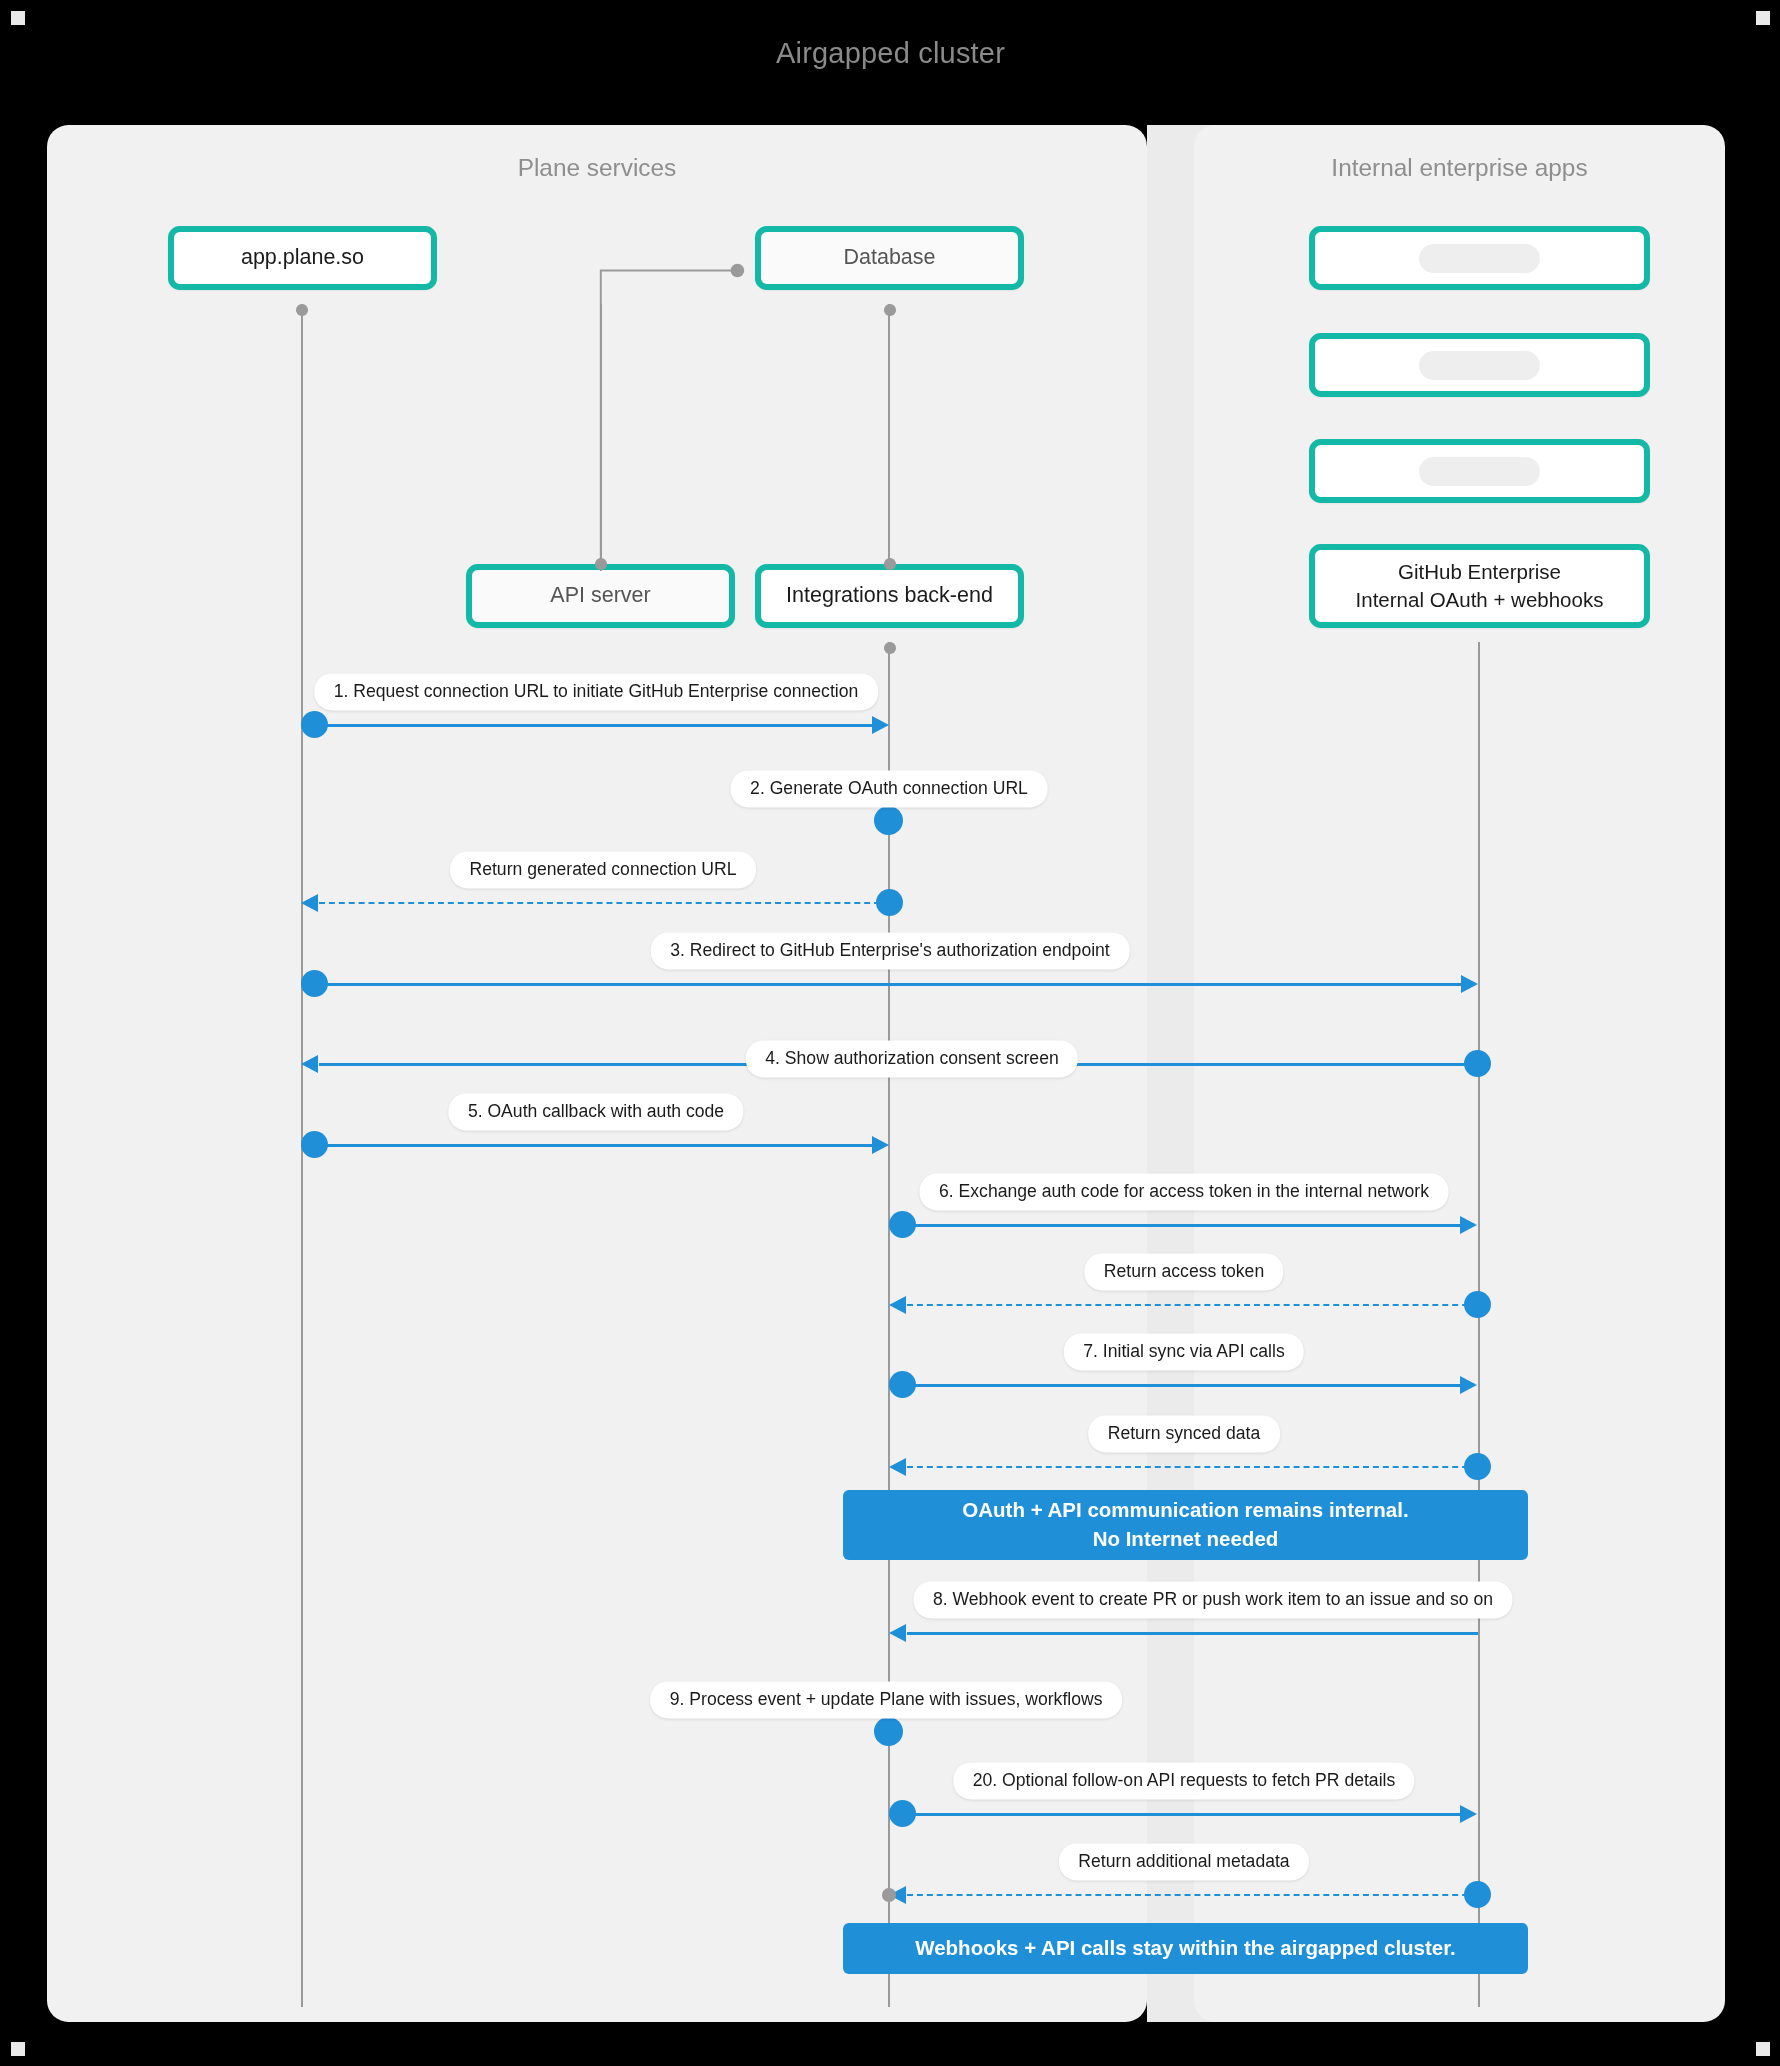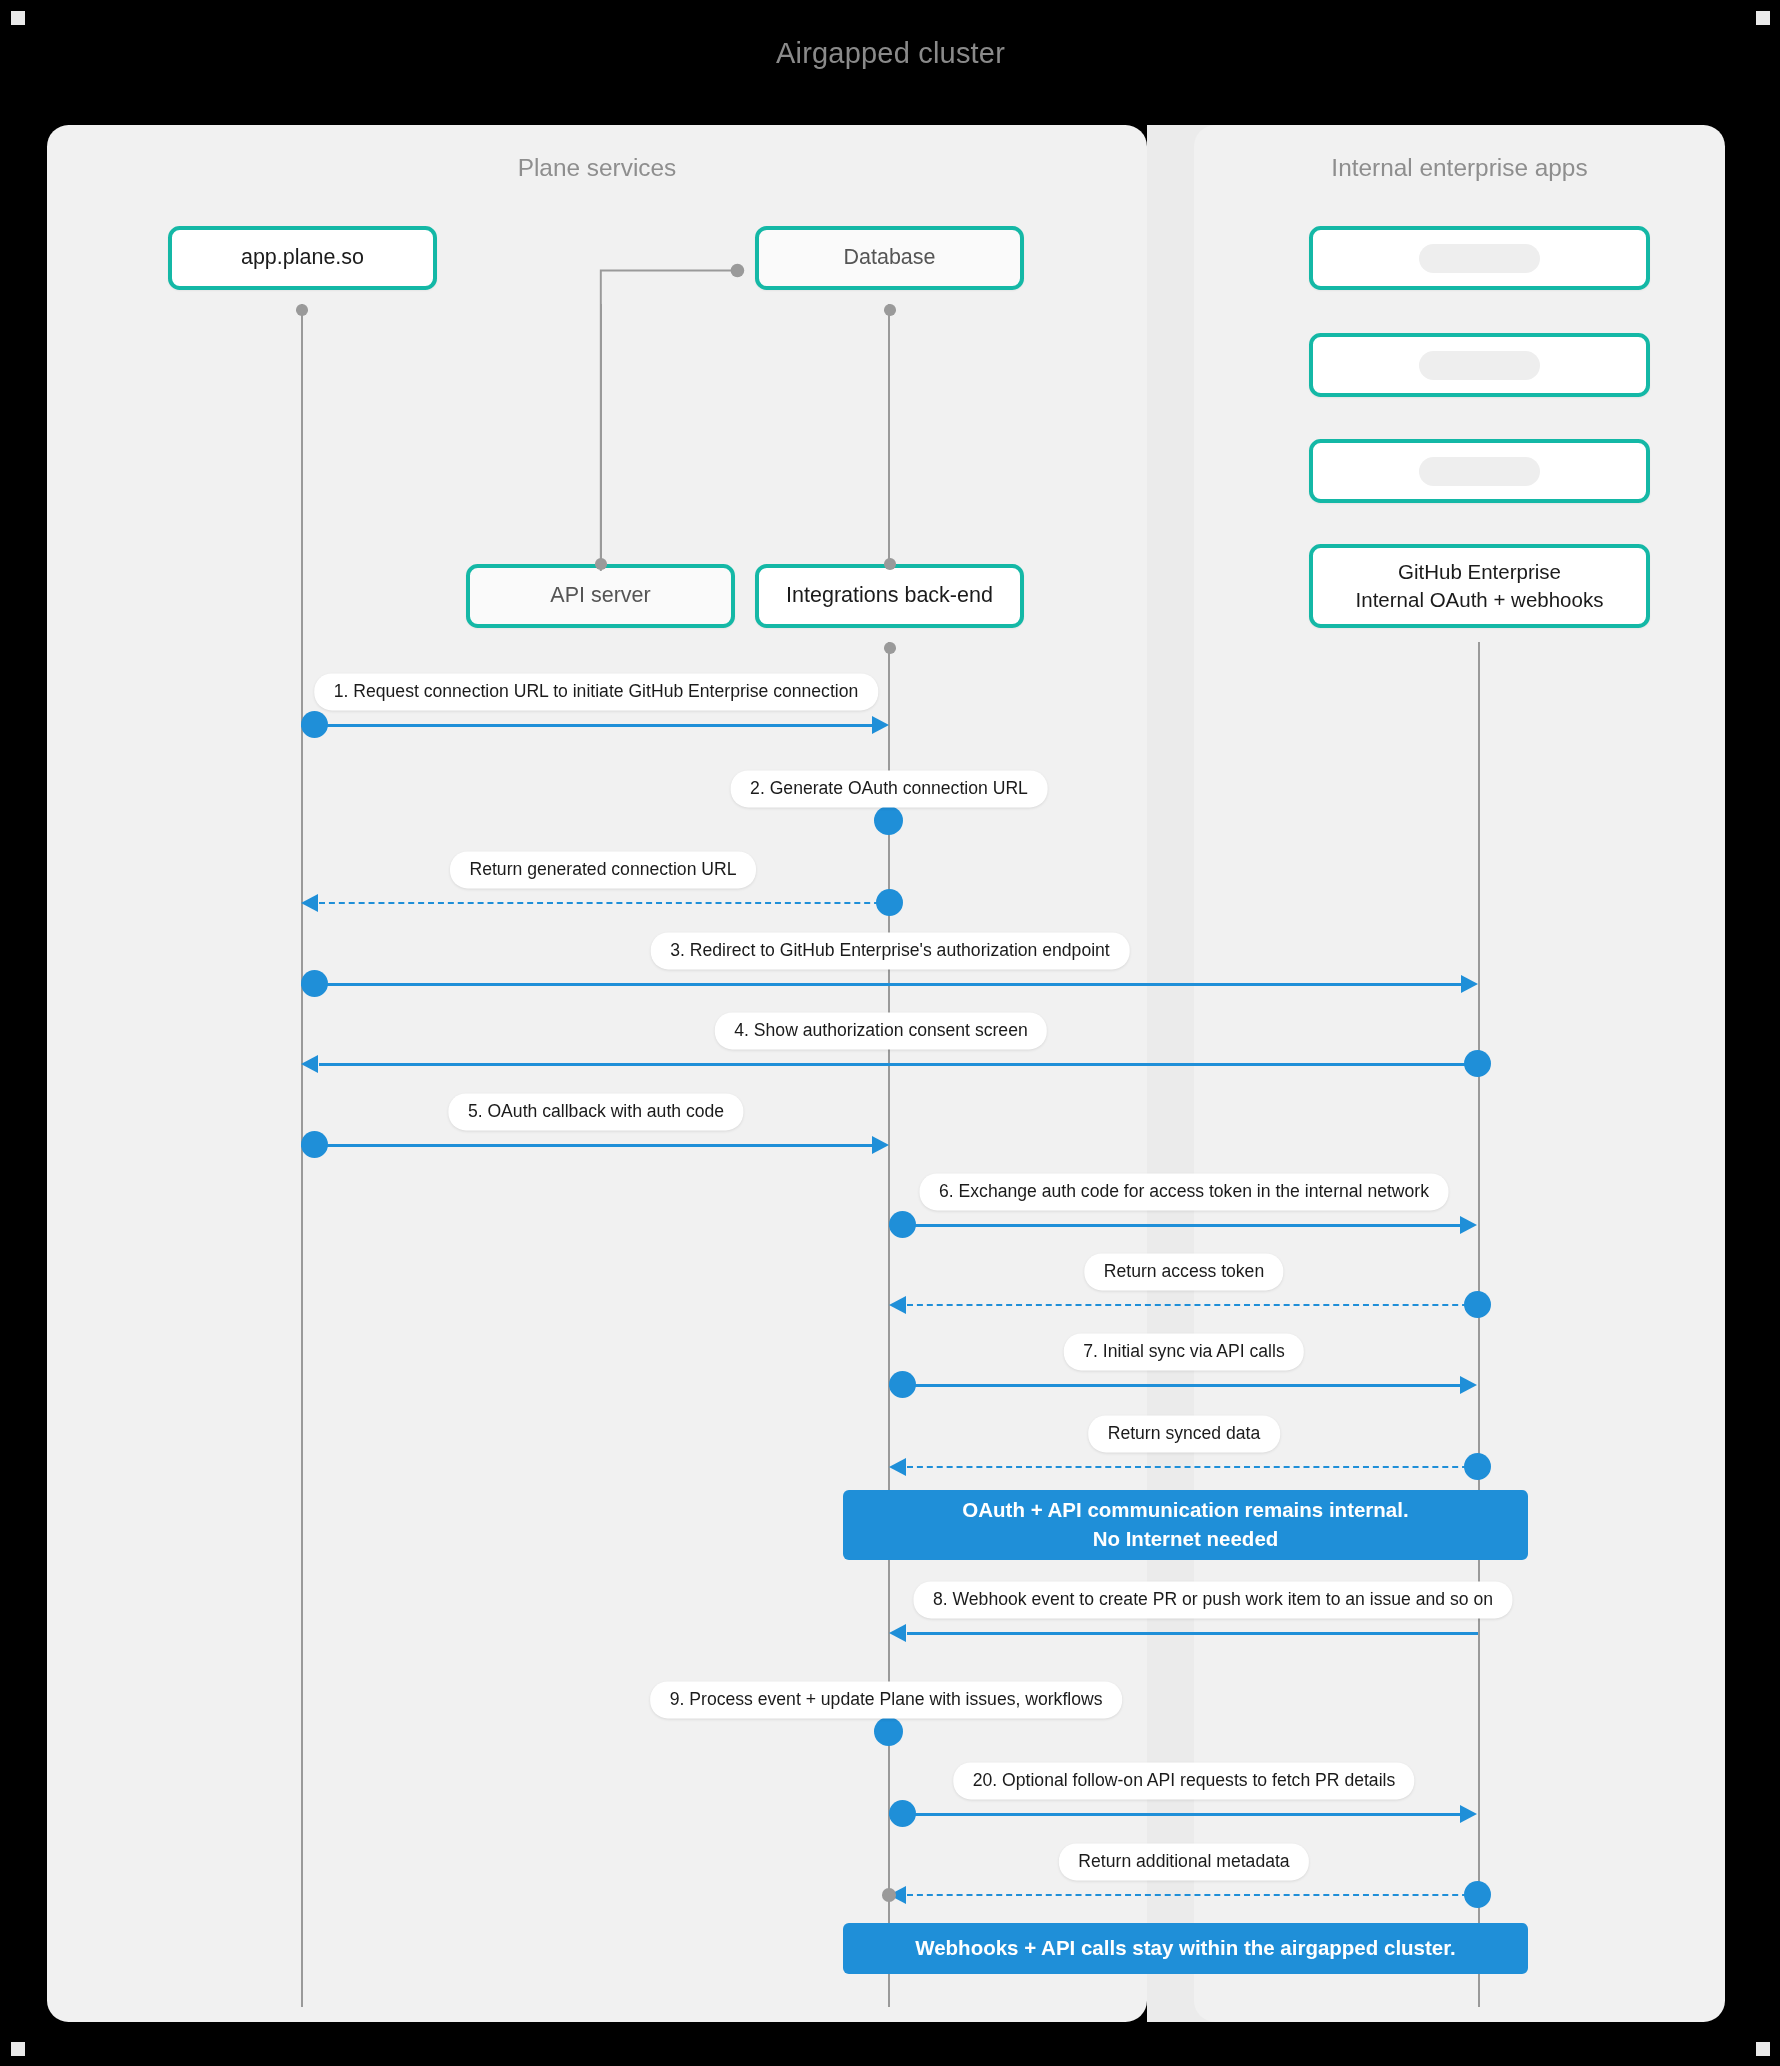--- a/index.html
+++ b/index.html
@@ -62,21 +62,21 @@
     position: absolute;
     left: 1147px; top: 125px;
     width: 90px; height: 1897px;
     background: #ebebeb;
   }
 
   
   .node {
     position: absolute;
     background: #ffffff;
-    border: 4px solid #14b8a6;
+    border: 6px solid #14b8a6;
     border-radius: 11.7px;
     display: flex;
     align-items: center;
     justify-content: center;
     text-align: center;
     color: #1b1b1b;
     font-size: 21.5px;
     line-height: 1.35;
     padding: 5.9px 13.7px;
     box-shadow: 0 1px 2px rgba(0,0,0,.05);
@@ -280,21 +280,21 @@
     <div class="msg-origin"></div>
     <div class="msg-line" style="width:1160px;"></div>
     <div class="msg-head right" style="left:1160px;"></div>
     <div class="msg-label" style="left:589px;">3. Redirect to GitHub Enterprise's authorization endpoint</div>
   </div>
 
   <div class="msg" style="left:301px; top:1063px; width:1177px;">
     <div class="msg-line" style="left:17.6px; width:1160px;"></div>
     <div class="msg-head left" style="left:0px;"></div>
     <div class="msg-origin" style="left:1163px;"></div>
-    <div class="msg-label" style="left:580px;">4. Show authorization consent screen</div>
+    <div class="msg-label" style="left:611px;margin-top:28px;">4. Show authorization consent screen</div>
   </div>
 
   <div class="msg" style="left:301px; top:1144px; width:589px;">
     <div class="msg-origin"></div>
     <div class="msg-line" style="width:571px;"></div>
     <div class="msg-head right" style="left:571px;"></div>
     <div class="msg-label" style="left:295px;">5. OAuth callback with auth code</div>
   </div>
 
   <div class="msg" style="left:889px; top:1224px; width:589px;">

